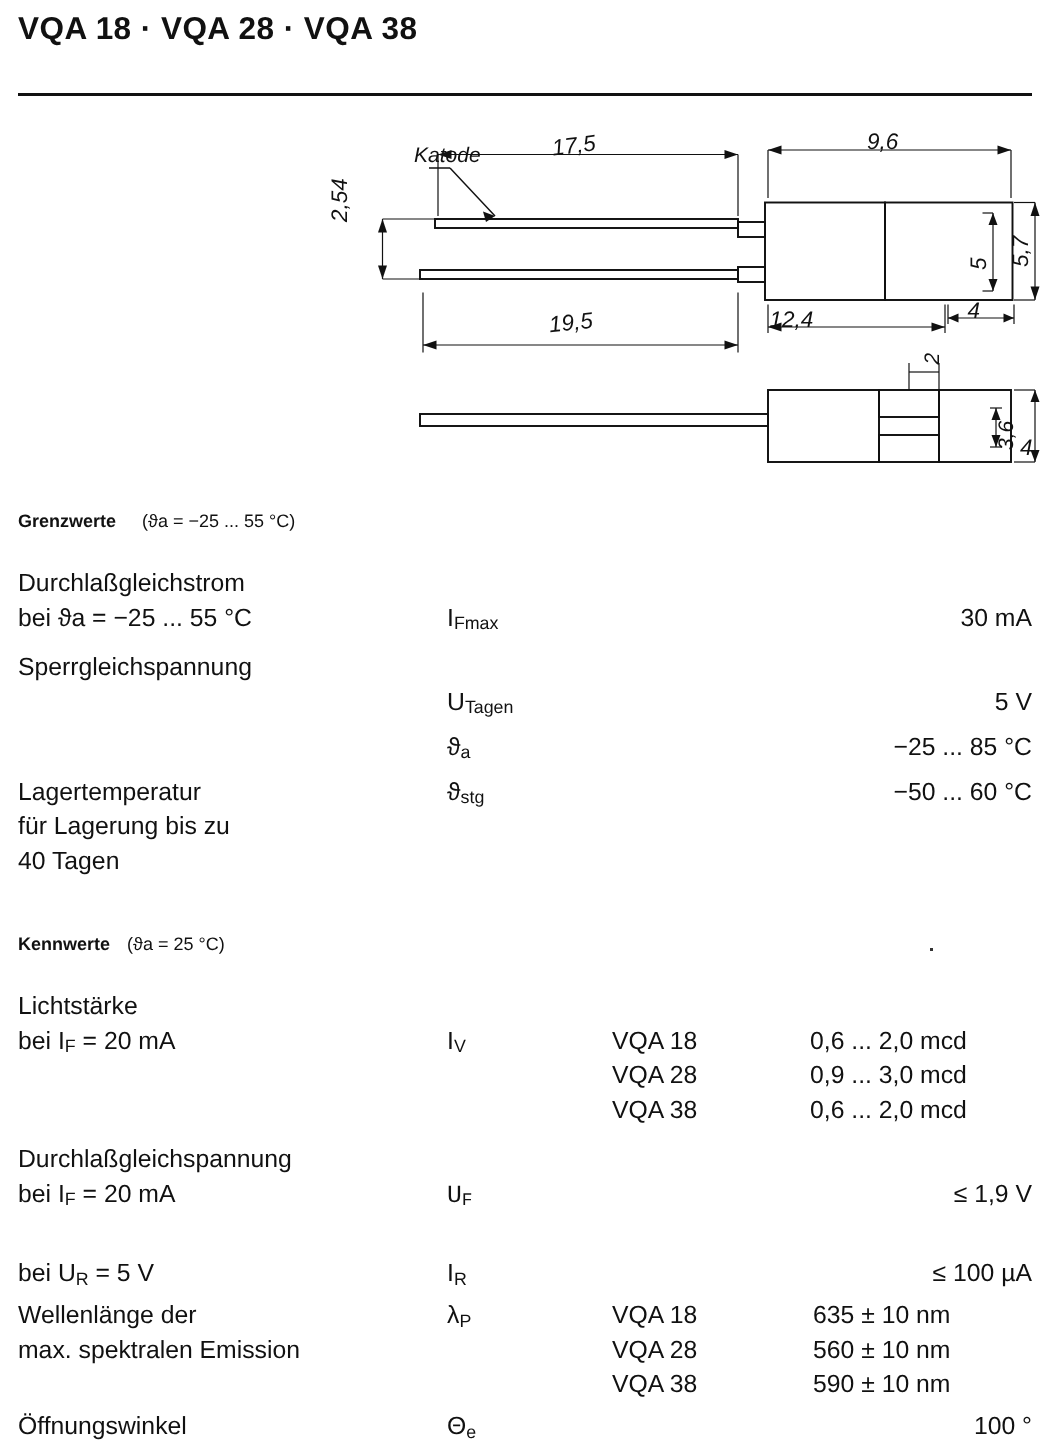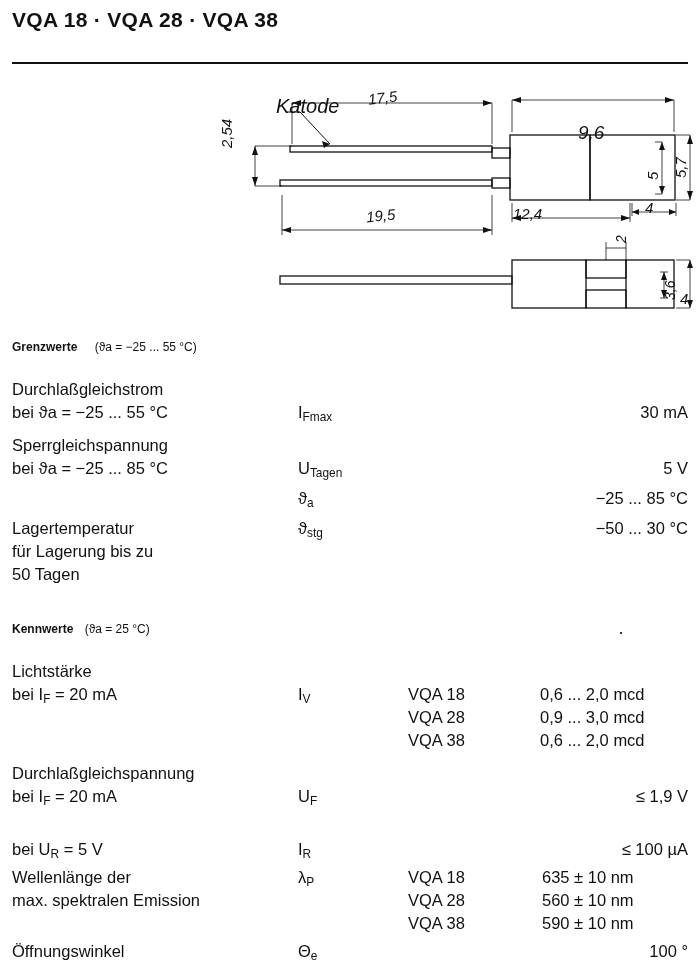--- a/index.html
+++ b/index.html
@@ -183,23 +183,23 @@
 
         <path d="M676,190 L690,190" stroke-width="0.8"></path>
         <path d="M676,238 L690,238" stroke-width="0.8"></path>
         <path d="M690,190 L690,238" stroke-width="0.8"></path>
         <path d="M690,190 l-3,8 l6,0 z" fill="#111" stroke="none"></path>
         <path d="M690,238 l-3,-8 l6,0 z" fill="#111" stroke="none"></path>
       </g>
     </svg>
   </div>
 
-  <div style="position:absolute;left:276px;top:95px;font-size:20px;font-style:italic;">Katode</div>
+  <div style="position:absolute;left:276px;top:95px;font-size:14px;font-style:italic;">Katode</div>
   <div style="position:absolute;left:368px;top:89px;font-size:15px;font-style:italic;transform:rotate(-7deg);">17,5</div>
-  <div style="position:absolute;left:578px;top:86px;font-size:19px;font-style:italic;margin-top:36px;">9,6</div>
+  <div style="position:absolute;left:578px;top:86px;font-size:15px;font-style:italic;">9,6</div>
   <div style="position:absolute;left:218px;top:148px;font-size:15px;font-style:italic;transform:rotate(-90deg);transform-origin:left top;">2,54</div>
   <div style="position:absolute;left:672px;top:178px;font-size:15px;font-style:italic;transform:rotate(-90deg);transform-origin:left top;">5,7</div>
   <div style="position:absolute;left:644px;top:180px;font-size:15px;font-style:italic;transform:rotate(-90deg);transform-origin:left top;">5</div>
   <div style="position:absolute;left:366px;top:207px;font-size:15px;font-style:italic;transform:rotate(-6deg);">19,5</div>
   <div style="position:absolute;left:513px;top:205px;font-size:15px;font-style:italic;">12,4</div>
   <div style="position:absolute;left:645px;top:199px;font-size:15px;font-style:italic;">4</div>
   <div style="position:absolute;left:613px;top:243px;font-size:14px;font-style:italic;transform:rotate(-90deg);transform-origin:left top;">2</div>
   <div style="position:absolute;left:662px;top:300px;font-size:14px;font-style:italic;transform:rotate(-90deg);transform-origin:left top;">3,6</div>
   <div style="position:absolute;left:680px;top:290px;font-size:15px;font-style:italic;">4</div>
 
@@ -207,52 +207,51 @@
     <b>Grenzwerte</b>
     <span style="margin-left:14px;">(ϑa = −25 ... 55 °C)</span>
   </div>
 
   <div class="row-label" style="left:12px; top:378px;">Durchlaßgleichstrom</div>
   <div class="row-label" style="left:12px; top:401px;">bei ϑa = −25 ... 55 °C</div>
   <div class="sym" style="left:298px; top:401px;">I<sub style="font-size:0.72em">Fmax</sub></div>
   <div class="valcol" style="left:500px; width:188px; top:401px;">30 mA</div>
 
   <div class="row-label" style="left:12px; top:434px;">Sperrgleichspannung</div>
-  <div class="row-label" style="left:12px; top:457px;">bei ϑa = −25 ... 85 °C</div>
   <div class="sym" style="left:298px; top:457px;">U<sub>Tagen</sub></div>
   <div class="valcol" style="left:500px; width:188px; top:457px;">5 V</div>
 
   <div class="sym" style="left:298px; top:487px;">ϑ<sub>a</sub></div>
   <div class="valcol" style="left:490px; width:198px; top:487px;">−25 ... 85 °C</div>
 
   <div class="row-label" style="left:12px; top:540px;">für Lagerung bis zu</div>
   <div class="row-label" style="left:12px; top:517px;">Lagertemperatur</div>
-  <div class="row-label" style="left:12px; top:563px;">50 Tagen</div>
+  <div class="row-label" style="left:12px; top:563px;">40 Tagen</div>
   <div class="sym" style="left:298px; top:517px;">ϑ<sub>stg</sub></div>
-  <div class="valcol" style="left:490px; width:198px; top:517px;">−50 ... 30 °C</div>
+  <div class="valcol" style="left:490px; width:198px; top:517px;">−50 ... 60 °C</div>
 
   <div class="section-head" style="left:12px; top:622px;">
     <b>Kennwerte</b>
     <span style="margin-left:8px;">(ϑa = 25 °C)</span>
   </div>
   <div class="small-dot" style="left:620px; top:632px;"></div>
 
   <div class="row-label" style="left:12px; top:660px;">Lichtstärke</div>
   <div class="row-label" style="left:12px; top:683px;">bei I<sub>F</sub> = 20 mA</div>
   <div class="sym" style="left:298px; top:683px;">I<sub>V</sub></div>
   <div class="typecol" style="left:408px; top:683px;">VQA 18</div>
   <div class="typecol" style="left:408px; top:706px;">VQA 28</div>
   <div class="typecol" style="left:408px; top:729px;">VQA 38</div>
   <div class="valcol" style="left:470px; width:218px; top:683px; text-align:left; padding-left:70px;">0,6 ... 2,0 mcd</div>
   <div class="valcol" style="left:470px; width:218px; top:706px; text-align:left; padding-left:70px;">0,9 ... 3,0 mcd</div>
   <div class="valcol" style="left:470px; width:218px; top:729px; text-align:left; padding-left:70px;">0,6 ... 2,0 mcd</div>
 
   <div class="row-label" style="left:12px; top:762px;">Durchlaßgleichspannung</div>
   <div class="row-label" style="left:12px; top:785px;">bei I<sub>F</sub> = 20 mA</div>
-  <div class="sym" style="left:298px; top:785px;">U<sub>F</sub></div>
+  <div class="sym" style="left:298px; top:785px;font-family:Liberation Mono, monospace;">U<sub>F</sub></div>
   <div class="valcol" style="left:500px; width:188px; top:785px;">≤ 1,9 V</div>
 
   <div class="row-label" style="left:12px; top:838px;">bei U<sub>R</sub> = 5 V</div>
   <div class="sym" style="left:298px; top:838px;">I<sub>R</sub></div>
   <div class="valcol" style="left:500px; width:188px; top:838px;">≤ 100 µA</div>
 
   <div class="row-label" style="left:12px; top:866px;">Wellenlänge der</div>
   <div class="row-label" style="left:12px; top:889px;">max. spektralen Emission</div>
   <div class="sym" style="left:298px; top:866px;">λ<sub>P</sub></div>
   <div class="typecol" style="left:408px; top:866px;">VQA 18</div>

